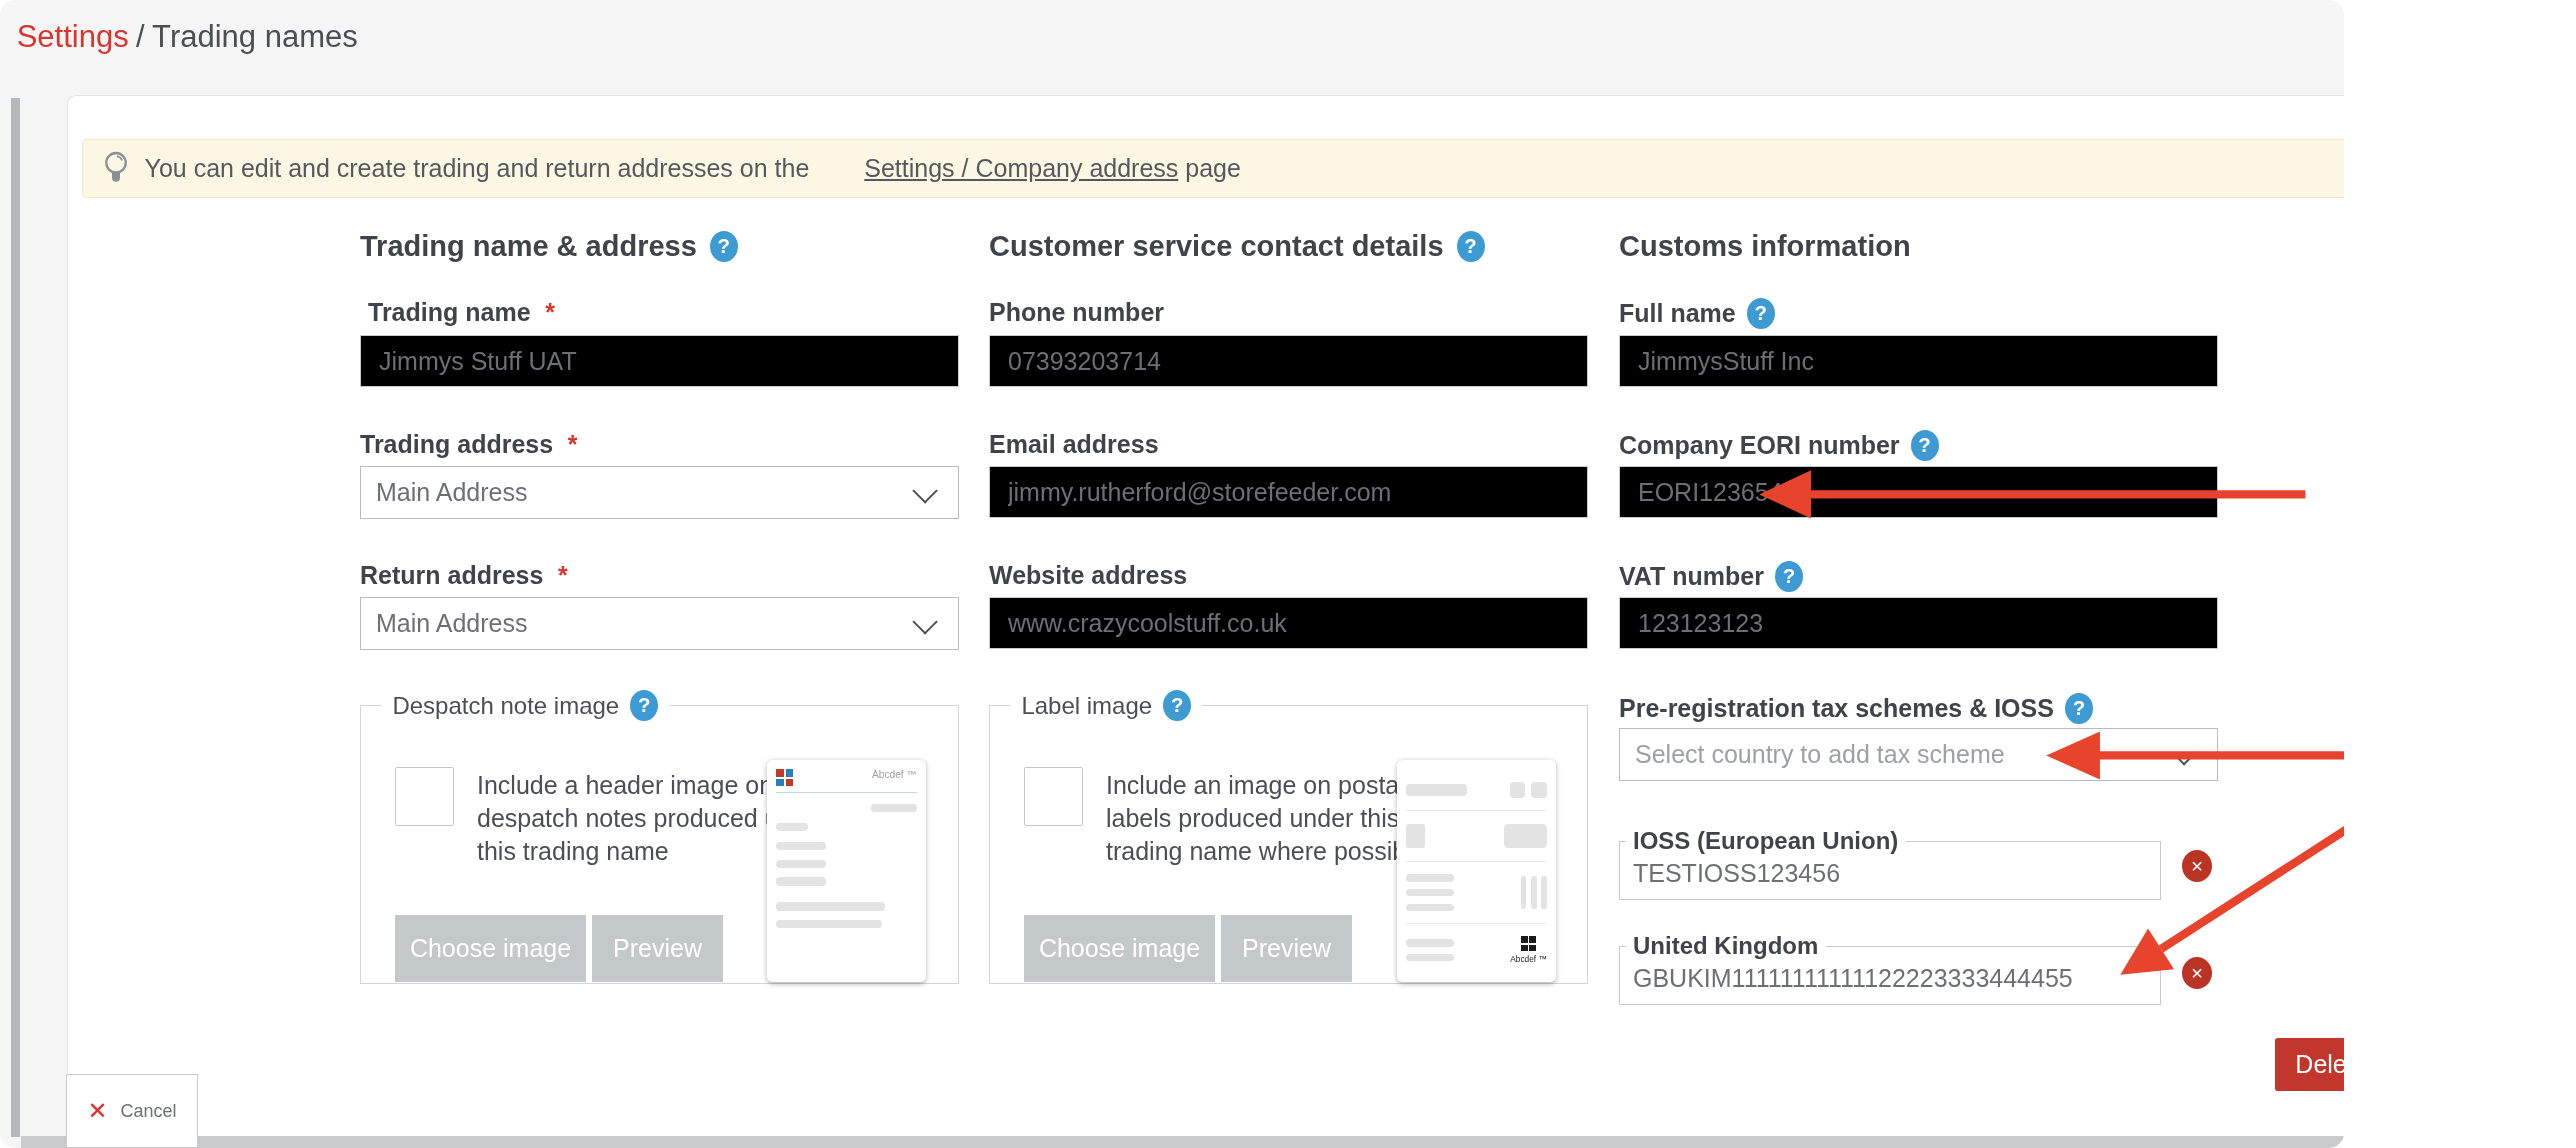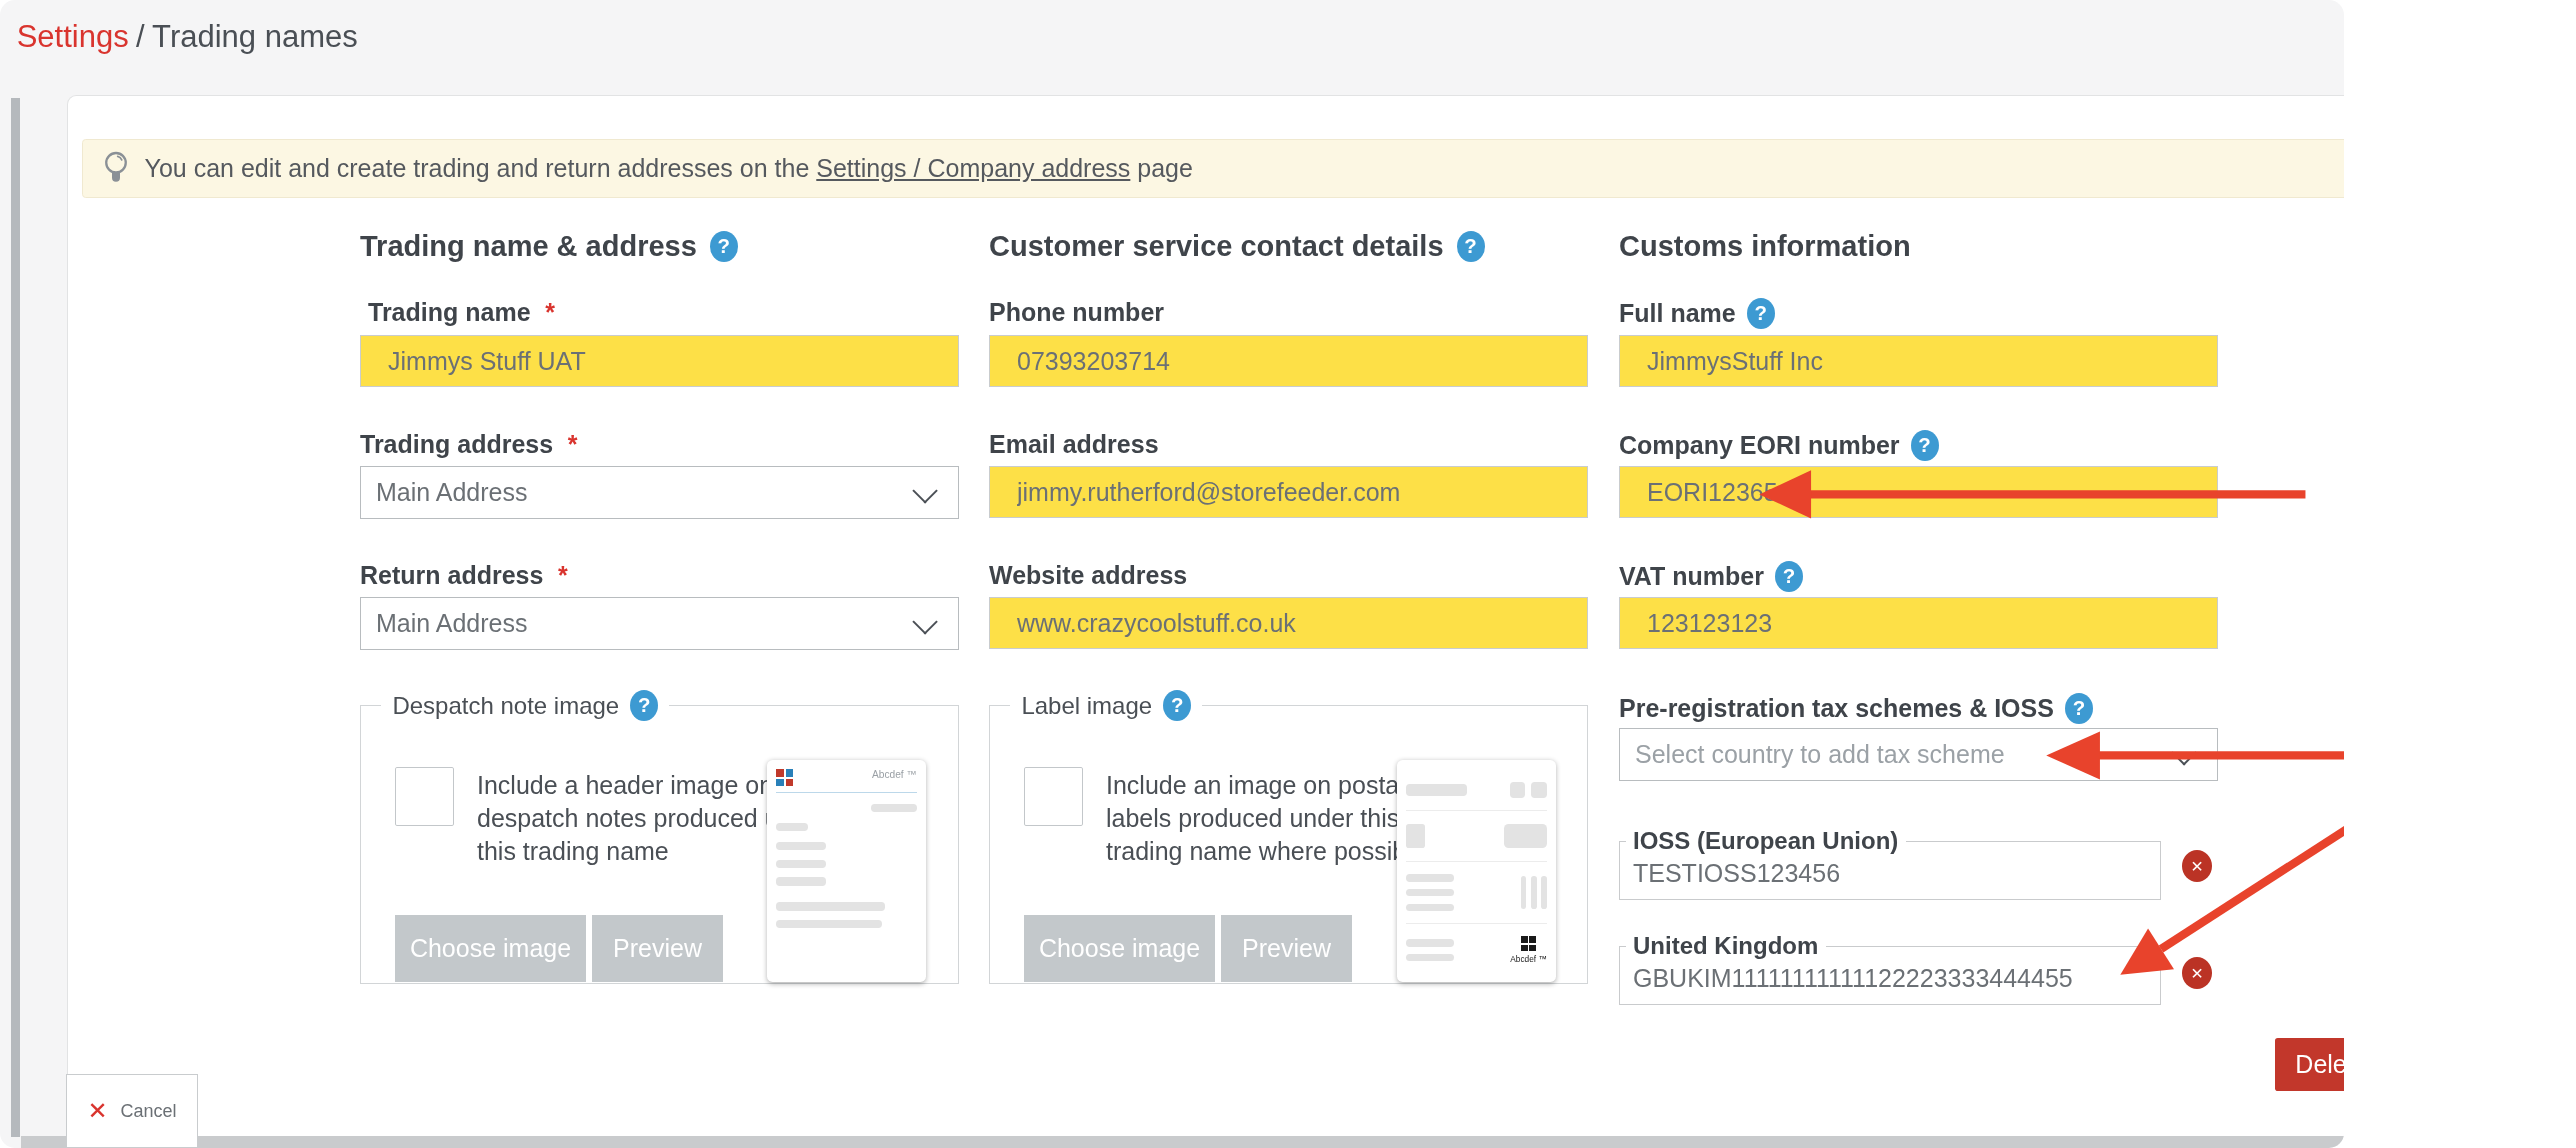--- a/index.html
+++ b/index.html
@@ -29,33 +29,33 @@
     background:#ffffff; border:0.9px solid #e2e3e4; border-bottom:none;
     border-radius:9.3px 9.3px 0 0; box-sizing:border-box;
   }
   
   .banner {
     position:absolute; left:82px; top:139px; width:2432px; height:59px;
     background:#fcf7e3; border:0.9px solid #f0e9d0; border-radius:3.7px;
     display:flex; align-items:center; padding:0 18.5px; box-sizing:border-box; gap:15px;
     font-size:25px; color:#55595e; z-index:2;
   }
-  .banner a { color:#55595e; }
+  .banner a { color:#55595e;margin-left:48px; }
   
   .sec-h { position:absolute; font-size:29px; font-weight:bold; color:#3f444a; display:flex; align-items:center; gap:13px; z-index:2;}
   .f-label { position:absolute; font-size:25px; font-weight:bold; color:#3f444a; display:flex; align-items:center; gap:11px; z-index:2;}
   .req { color:#d9342e; font-weight:bold; margin-left:3.7px; }
   .help-icon {
     display:inline-block; width:28px; height:31px; background:#3d9ad2; border-radius:50%;
     color:#fff; font-size:20.4px; font-weight:bold; text-align:center; line-height:31px; flex:0 0 auto;
   }
   .text-input {
     position:absolute; width:599px; height:52px; box-sizing:border-box;
-    border:0.9px solid #c9ccce; background:#fde047; color:#6b7075;
-    font-size:25px; padding:0 27px; font-family:inherit; z-index:2;
+    border:0.9px solid #c9ccce; background:#000000; color:#6b7075;
+    font-size:25px; padding:0 18px; font-family:inherit; z-index:2;
   }
   .select-box {
     position:absolute; width:599px; height:53px; box-sizing:border-box;
     border:0.9px solid #b8bcbf; background:#fff; color:#6b7075;
     font-size:25px; line-height:51px; padding:0 15px; z-index:2; cursor:pointer;
   }
   .select-box .chevron {
     position:absolute; right:24px; top:15px; width:15.7px; height:15.7px;
     border-left:2.8px solid #4a4f55; border-bottom:2.8px solid #4a4f55; transform:rotate(-45deg);
   }

